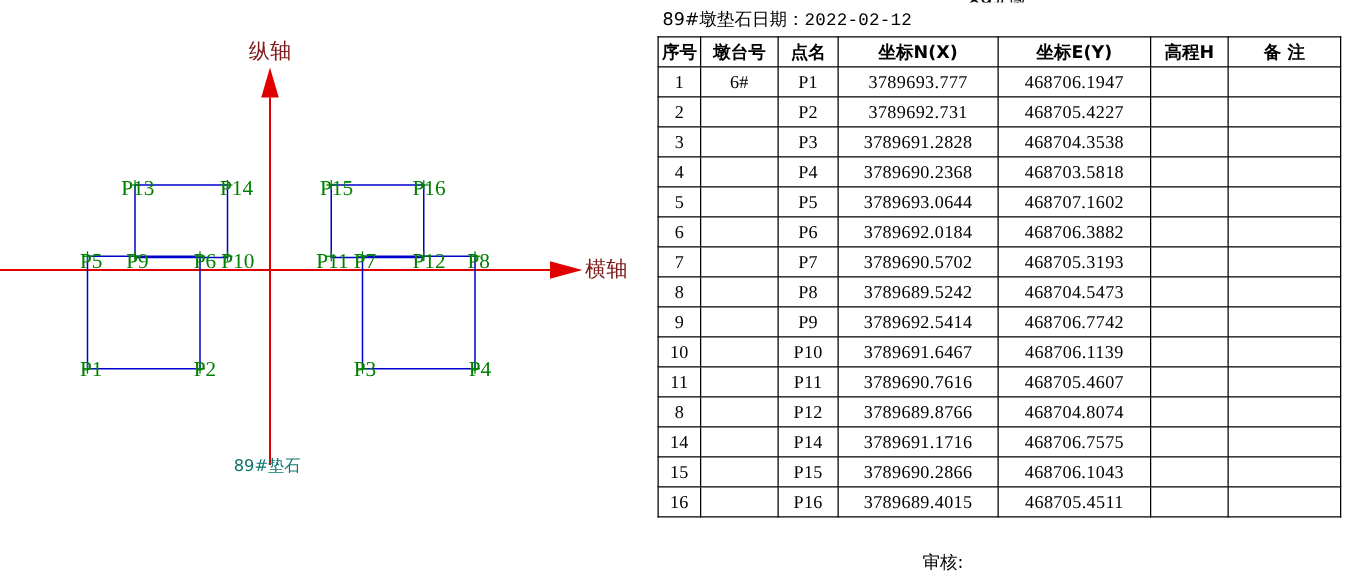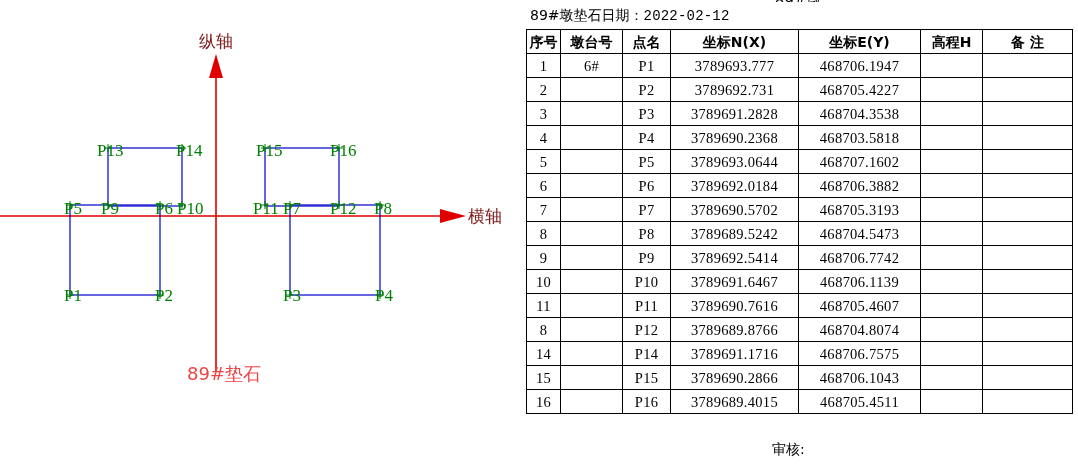--- a/index.html
+++ b/index.html
@@ -40,23 +40,23 @@
   .axis-label {
     position: absolute;
     color: #7f1d1d;
     font-family: "DejaVu Sans", "Liberation Sans", sans-serif;
     font-size: 17px;
     line-height: 18px;
     white-space: nowrap;
   }
   .diagram-caption {
     position: absolute;
-    color: #ef4444;
-    font-family: "DejaVu Sans", "Liberation Sans", sans-serif;
-    font-size: 18px;
+    color: #0f766e;
+    font-family: "DejaVu Sans", "Liberation Sans", sans-serif;
+    font-size: 13px;
     line-height: 18px;
     white-space: nowrap;
   }
 
   
   #table-panel {
     position: absolute;
     left: 518px;
     top: 0;
     width: 560px;
@@ -150,21 +150,21 @@
     white-space: nowrap;
   }
   #footer-row .calc {
     position: absolute;
     left: 0;
     top: 0;
     margin-top: 42px;
   }
   #footer-row .review {
     position: absolute;
-    left: 246px;
+    left: 212px;
     top: 0;
   }
 </style>
 </head>
 <body>
 
 <div id="diagram-panel">
 
   <svg id="diagram-svg" width="518" height="466">
 

